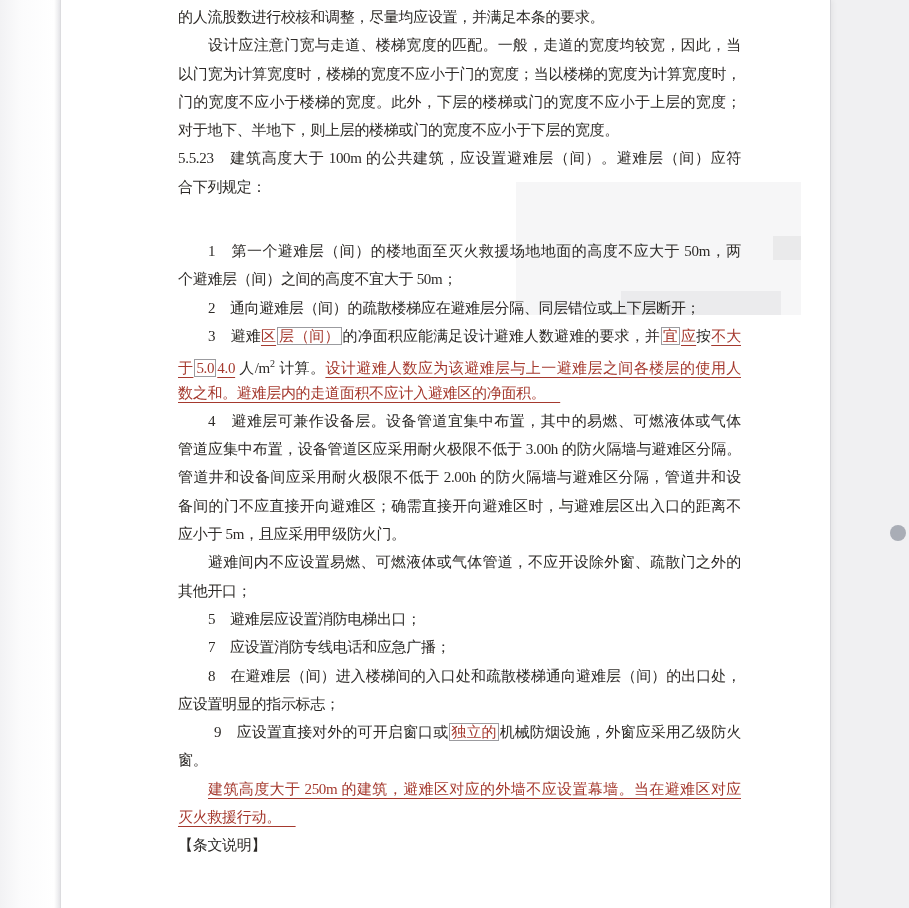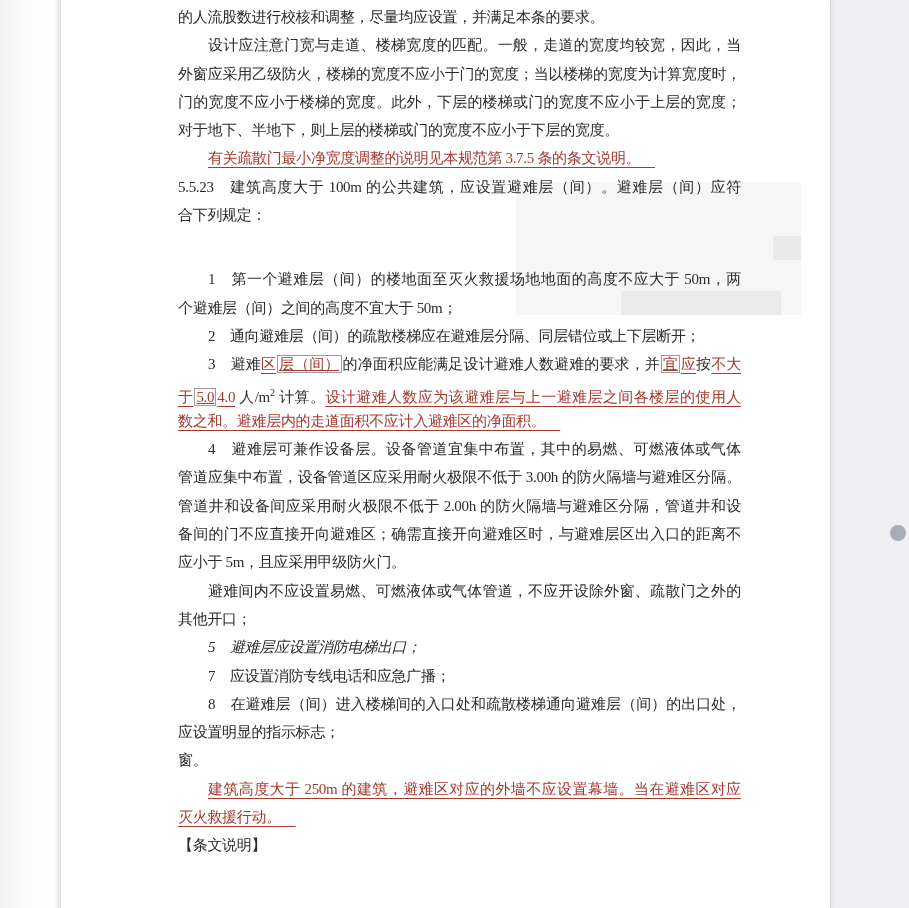--- a/index.html
+++ b/index.html
@@ -44,21 +44,20 @@
   }
   .line.j { text-align: justify; text-align-last: justify; }
 
   .run-n  { color: #2d2a27; }
   .run-ru { color: #a5392e; text-decoration: underline; text-underline-offset: 4px; text-decoration-thickness: 1px; }
   .run-box {
     color: #a5392e;
     border: 1px solid #9b9b9f;
     padding: 0 1px;
     margin: 0 1px;
-    text-decoration: underline;
   }
   .run-sup { color: #2d2a27; vertical-align: super; font-size: 10px; letter-spacing: 0; }
 
   
   .artifact { position: absolute; pointer-events: none; }
   #artifact-1 { left: 455px; top: 182px; width: 285px; height: 133px; background: rgba(128,130,140,0.07); }
   #artifact-2 { left: 560px; top: 291px; width: 160px; height: 24px;  background: rgba(128,130,140,0.09); }
   #artifact-3 { left: 712px; top: 236px; width: 28px;  height: 24px;  background: rgba(128,130,140,0.10); }
 
   
@@ -75,43 +74,43 @@
 <div id="stage">
   <div id="left-gutter"></div>
 
   <div id="paper">
     <div id="artifact-1" class="artifact"></div>
     <div id="artifact-2" class="artifact"></div>
     <div id="artifact-3" class="artifact"></div>
     <div id="content">
         <div class="line"><span class="run-n">的人流股数进行校核和调整，尽量均应设置，并满足本条的要求。</span></div>
         <div class="line j" style="padding-left: 2em;"><span class="run-n">设计应注意门宽与走道、楼梯宽度的匹配。一般，走道的宽度均较宽，因此，当</span></div>
-        <div class="line j"><span class="run-n">外窗应采用乙级防火，楼梯的宽度不应小于门的宽度；当以楼梯的宽度为计算宽度时，</span></div>
+        <div class="line j"><span class="run-n">以门宽为计算宽度时，楼梯的宽度不应小于门的宽度；当以楼梯的宽度为计算宽度时，</span></div>
         <div class="line j"><span class="run-n">门的宽度不应小于楼梯的宽度。此外，下层的楼梯或门的宽度不应小于上层的宽度；</span></div>
         <div class="line"><span class="run-n">对于地下、半地下，则上层的楼梯或门的宽度不应小于下层的宽度。</span></div>
-        <div class="line" style="padding-left: 2em;"><span class="run-ru">有关疏散门最小净宽度调整的说明见本规范第 3.7.5 条的条文说明。　</span></div>
         <div class="line j"><span class="run-n">5.5.23　建筑高度大于 100m 的公共建筑，应设置避难层（间）。避难层（间）应符</span></div>
         <div class="line"><span class="run-n">合下列规定：</span></div>
         <div class="line j" style="padding-left: 2em; margin-top: 36px;"><span class="run-n">1　第一个避难层（间）的楼地面至灭火救援场地地面的高度不应大于 50m，两</span></div>
         <div class="line"><span class="run-n">个避难层（间）之间的高度不宜大于 50m；</span></div>
         <div class="line" style="padding-left: 2em;"><span class="run-n">2　通向避难层（间）的疏散楼梯应在避难层分隔、同层错位或上下层断开；</span></div>
         <div class="line j" style="padding-left: 2em;"><span class="run-n">3　避难</span><span class="run-ru">区</span><span class="run-box">层（间）</span><span class="run-n">的净面积应能满足设计避难人数避难的要求，并</span><span class="run-box">宜</span><span class="run-ru">应</span><span class="run-n">按</span><span class="run-ru">不大</span></div>
         <div class="line j"><span class="run-ru">于</span><span class="run-box">5.0</span><span class="run-ru">4.0</span><span class="run-n"> 人/m</span><span class="run-sup">2</span><span class="run-n"> 计算。</span><span class="run-ru">设计避难人数应为该避难层与上一避难层之间各楼层的使用人</span></div>
         <div class="line"><span class="run-ru">数之和。避难层内的走道面积不应计入避难区的净面积。　</span></div>
         <div class="line j" style="padding-left: 2em;"><span class="run-n">4　避难层可兼作设备层。设备管道宜集中布置，其中的易燃、可燃液体或气体</span></div>
         <div class="line j"><span class="run-n">管道应集中布置，设备管道区应采用耐火极限不低于 3.00h 的防火隔墙与避难区分隔。</span></div>
         <div class="line j"><span class="run-n">管道井和设备间应采用耐火极限不低于 2.00h 的防火隔墙与避难区分隔，管道井和设</span></div>
         <div class="line j"><span class="run-n">备间的门不应直接开向避难区；确需直接开向避难区时，与避难层区出入口的距离不</span></div>
         <div class="line"><span class="run-n">应小于 5m，且应采用甲级防火门。</span></div>
         <div class="line j" style="padding-left: 2em;"><span class="run-n">避难间内不应设置易燃、可燃液体或气体管道，不应开设除外窗、疏散门之外的</span></div>
         <div class="line"><span class="run-n">其他开口；</span></div>
-        <div class="line" style="padding-left: 2em; font-style: italic;"><span class="run-n">5　避难层应设置消防电梯出口；</span></div>
+        <div class="line" style="padding-left: 2em;"><span class="run-n">5　避难层应设置消防电梯出口；</span></div>
         <div class="line" style="padding-left: 2em;"><span class="run-n">7　应设置消防专线电话和应急广播；</span></div>
         <div class="line j" style="padding-left: 2em;"><span class="run-n">8　在避难层（间）进入楼梯间的入口处和疏散楼梯通向避难层（间）的出口处，</span></div>
         <div class="line"><span class="run-n">应设置明显的指示标志；</span></div>
+        <div class="line j" style="padding-left: 2.4em;"><span class="run-n">9　应设置直接对外的可开启窗口或</span><span class="run-box">独立的</span><span class="run-n">机械防烟设施，外窗应采用乙级防火</span></div>
         <div class="line"><span class="run-n">窗。</span></div>
         <div class="line j" style="padding-left: 2em;"><span class="run-ru">建筑高度大于 250m 的建筑，避难区对应的外墙不应设置幕墙。当在避难区对应</span></div>
         <div class="line"><span class="run-ru">灭火救援行动。　</span></div>
         <div class="line"><span class="run-n">【条文说明】</span></div>
       </div>
   </div>
 
   <div id="scroll-dot"></div>
 </div>
 

